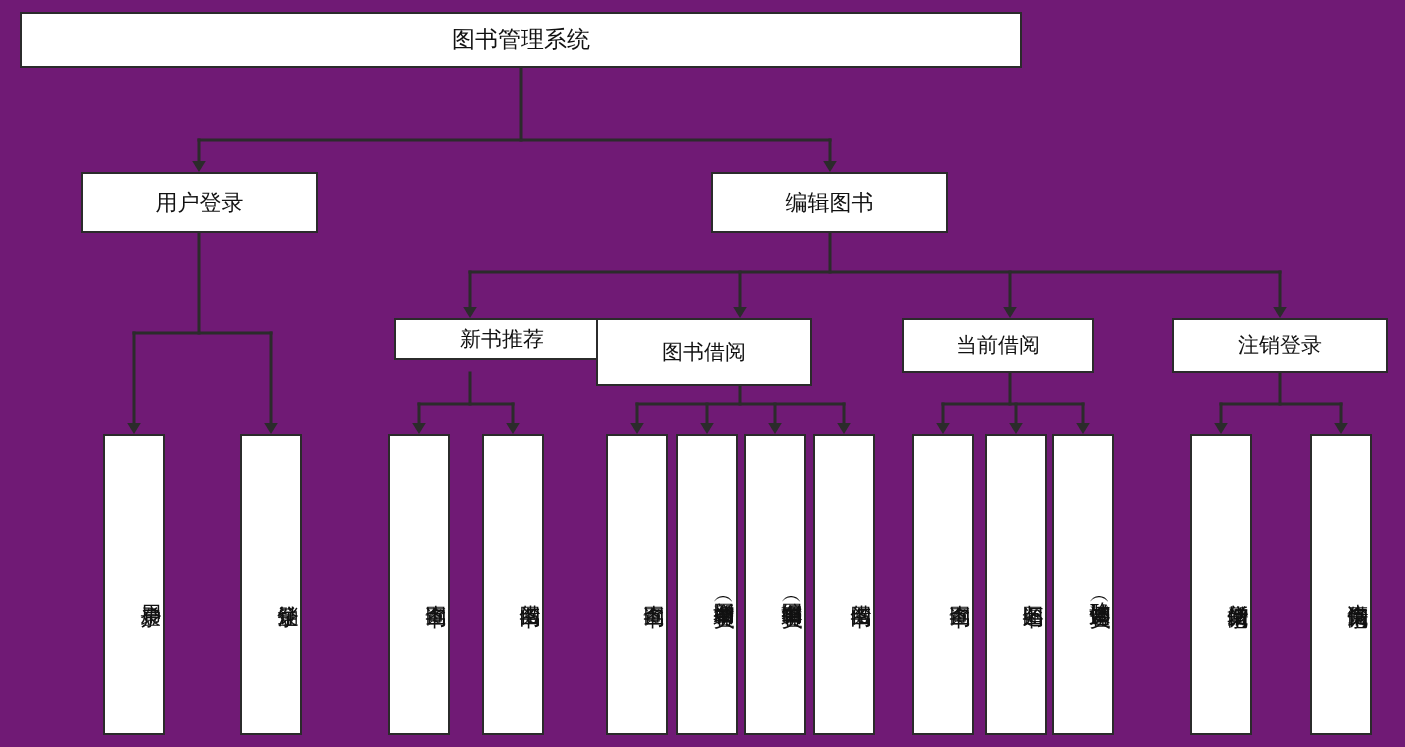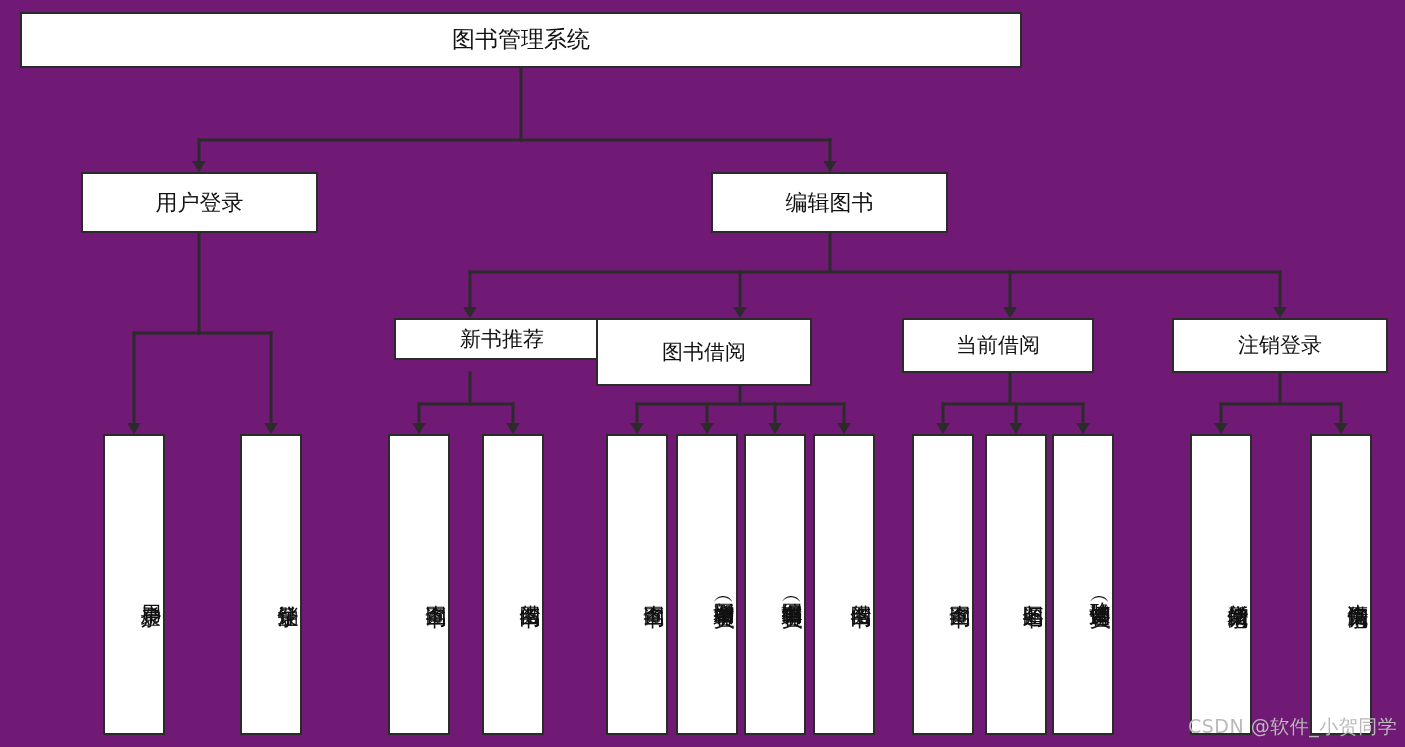--- a/index.html
+++ b/index.html
@@ -182,14 +182,13 @@
       <div class="node leaf" style="left: 1052px; top: 434px; width: 62px; height: 301px; border-color: rgb(43, 43, 43); background: rgb(255, 255, 255); color: rgb(17, 17, 17);">
         <span class="label">确认归还（管理员）</span>
       </div>
       <div class="node leaf" style="left: 1190px; top: 434px; width: 62px; height: 301px; border-color: rgb(43, 43, 43); background: rgb(255, 255, 255); color: rgb(17, 17, 17);">
         <span class="label">新增借阅记录</span>
       </div>
       <div class="node leaf" style="left: 1310px; top: 434px; width: 62px; height: 301px; border-color: rgb(43, 43, 43); background: rgb(255, 255, 255); color: rgb(17, 17, 17);">
         <span class="label">查询借阅记录</span>
       </div>
     </div>
-  <div class="watermark" style="left: 1188px; top: 714px; color: rgb(185, 185, 185);">CSDN @软件_小贺同学</div>
 </div>
 
 </body></html>

